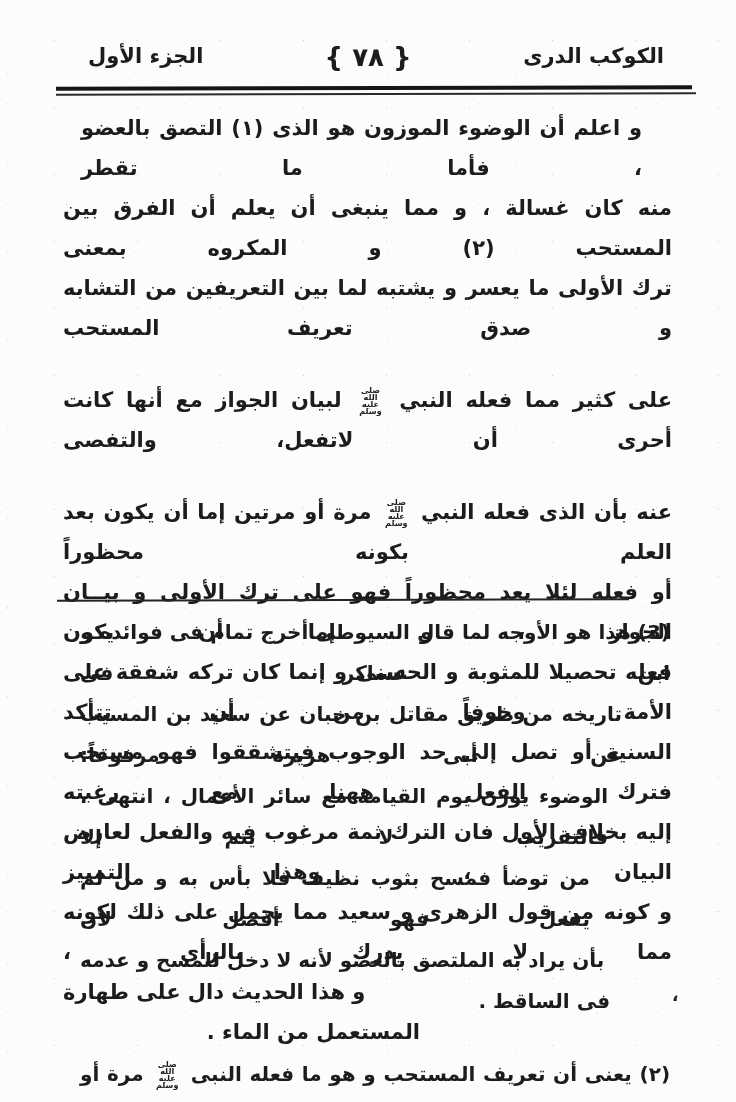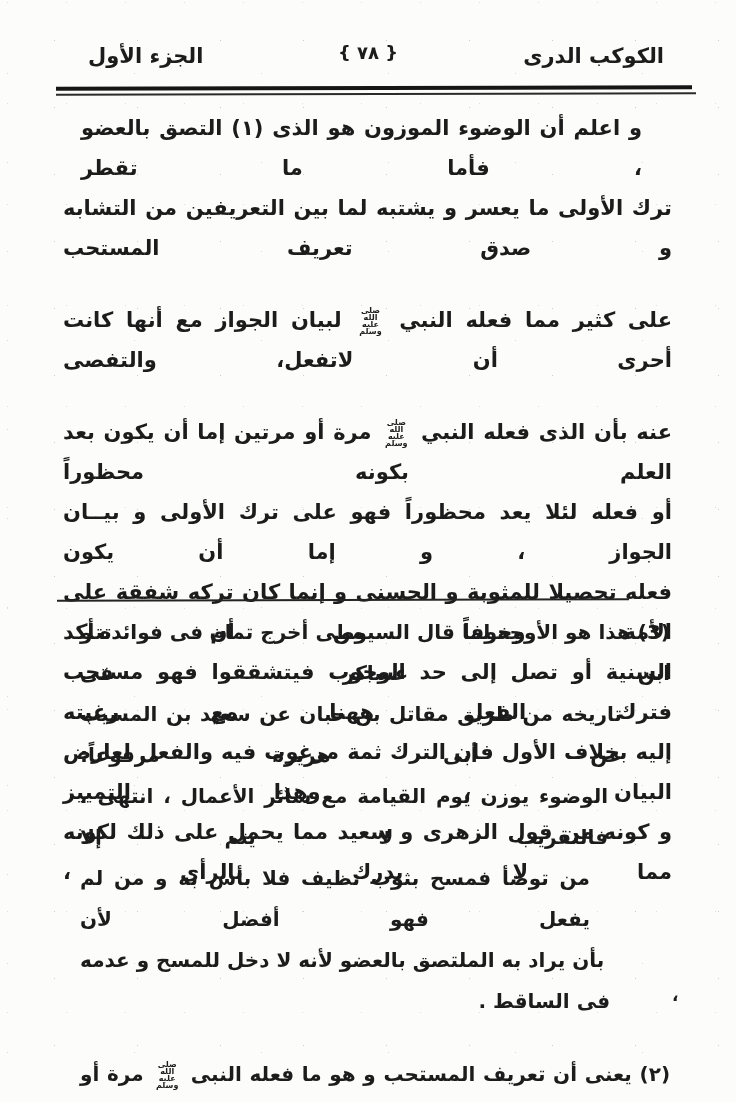--- a/index.html
+++ b/index.html
@@ -22,21 +22,21 @@
     background-size: 83px 67px, 59px 101px, 127px 89px;
     background-position: 13px 7px, 37px 53px, 71px 29px;
     opacity: .55;
     pointer-events: none;
   }
   .page { position: absolute; inset: 0; }
 
   header { position: absolute; top: 42px; left: 0; right: 0; height: 36px;
            font-size: 21px; font-weight: 700; }
   .h-right  { position: absolute; right: 72px; top: 2px; }
-  .h-center { position: absolute; left: 50%; transform: translateX(-50%); top: 0; font-size: 18px; }
+  .h-center { position: absolute; left: 50%; transform: translateX(-50%); top: 0; font-size: 26px; }
   .h-left   { position: absolute; left: 88px; top: 2px; }
 
   .rule { position: absolute; background: #161616; }
   .rule-thick { top: 86px; left: 56px; width: 636px; height: 3.5px; transform: rotate(-0.12deg); }
   .rule-thin  { top: 93px; left: 56px; width: 640px; height: 1.8px; background: #2b2b2b; transform: rotate(-0.12deg); }
 
   .main-text {
     position: absolute; top: 108px; right: 64px; left: 63px;
     font-size: 21px; font-weight: 700; line-height: 40px;
   }
@@ -68,28 +68,30 @@
     <span class="h-right">الكوكب الدرى</span>
     <span class="h-center">{ ٧٨ }</span>
     <span class="h-left">الجزء الأول</span>
   </header>
 
   <div class="rule rule-thick"></div>
   <div class="rule rule-thin"></div>
 
   <main class="main-text">
       <div class="bline" style="padding-right: 30px; margin-left: 18px;">و اعلم أن الوضوء الموزون هو الذى (١) التصق بالعضو ، فأما ما تقطر</div>
+      <div class="bline">منه كان غسالة ، و مما ينبغى أن يعلم أن الفرق بين المستحب (٢) و المكروه بمعنى</div>
       <div class="bline">ترك الأولى ما يعسر و يشتبه لما بين التعريفين من التشابه و صدق تعريف المستحب</div>
       <div class="bline">على كثير مما فعله النبي <span class="saw"><span>صلى الله</span><span>عليه وسلم</span></span> لبيان الجواز مع أنها كانت أحرى أن لاتفعل، والتفصى</div>
       <div class="bline">عنه بأن الذى فعله النبي <span class="saw"><span>صلى الله</span><span>عليه وسلم</span></span> مرة أو مرتين إما أن يكون بعد العلم بكونه محظوراً</div>
       <div class="bline">أو فعله لئلا يعد محظوراً فهو على ترك الأولى و بيــان الجواز ، و إما أن يكون</div>
       <div class="bline">فعله تحصيلا للمثوبة و الحسنى و إنما كان تركه شفقة على الأمة وخوفاً من أن تتأكد</div>
       <div class="bline">السنية أو تصل إلى حد الوجوب فيتشققوا فهو مستحب فترك الفعل ههنا مع رغبته</div>
       <div class="bline">إليه بخلاف الأول فان الترك ثمة مرغوب فيه والفعل لعارض البيان ، وهذا التمييز</div>
       <div class="bline">و كونه من قول الزهرى و سعيد مما يحمل على ذلك لكونه مما لا يدرك بالرأى ،</div>
+      <div class="bline noj" style="padding-right: 252px;">و هذا الحديث دال على طهارة المستعمل من الماء .</div>
     </main>
 
   <div class="fn-sep"></div>
 
   <section class="footnotes">
       <div>
         <div class="fline">(3) هذا هو الأوجه لما قال السيوطى أخرج تمام فى فوائده و ابن عساكر فى</div>
         <div class="fline" style="padding-right: 48px;">تاريخه من طريق مقاتل بن حبان عن سعيد بن المسيب عن أبى هريرة مرفوعاً:</div>
         <div class="fline" style="padding-right: 62px;">الوضوء يوزن يوم القيامة مع سائر الأعمال ، انتهى ، فالتقريب لا يتم إلا</div>
         <div class="fline" style="padding-right: 80px;">من توضأ فمسح بثوب نظيف فلا بأس به و من لم يفعل فهو أفضل لأن</div>

